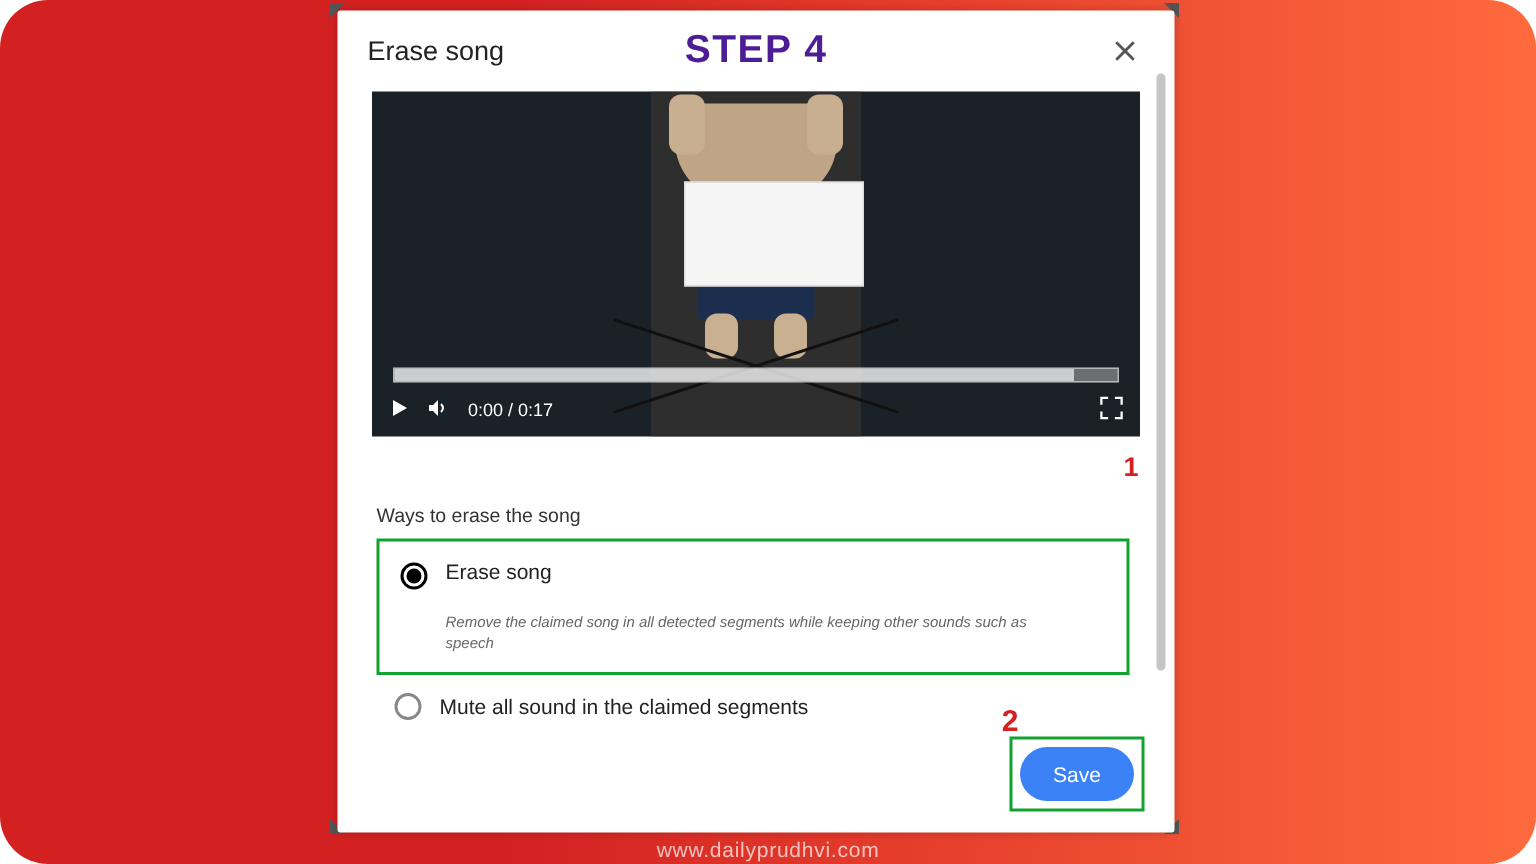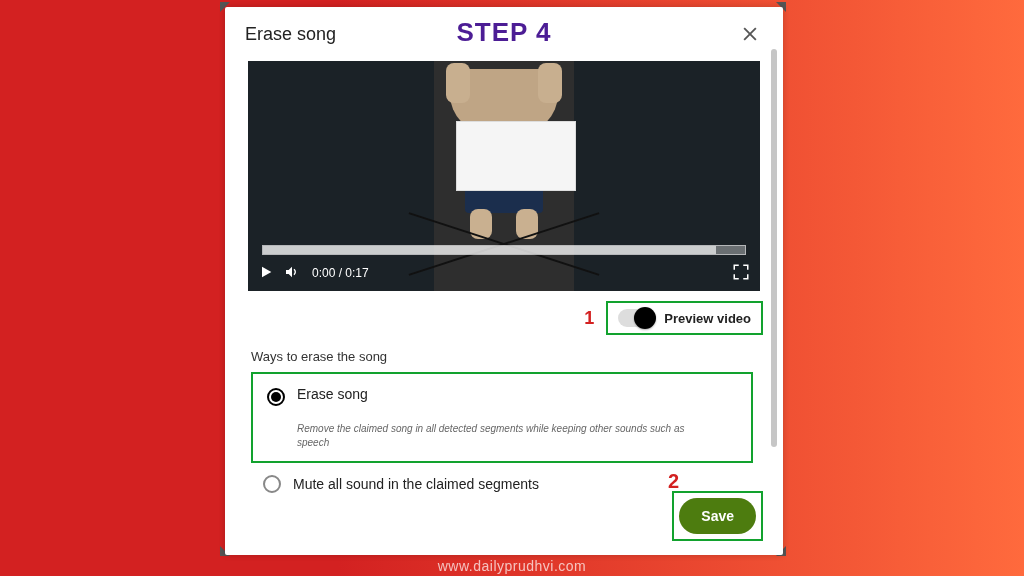--- a/index.html
+++ b/index.html
@@ -1,20 +1,21 @@
 <!DOCTYPE html>
 <html><head>
 <meta charset="utf-8">
 <style>
   * { box-sizing: border-box; margin: 0; padding: 0; }
   html, body { width: 1024px; height: 576px; overflow: hidden; font-family: Arial, Helvetica, sans-serif; }
   .bg {
     width: 1024px; height: 576px;
     background: linear-gradient(90deg, #d32121 0%, #d32121 33%, #ff6a3d 100%);
     position: relative;
+    border-radius: 32px;
   }
   .corner { position: absolute; width: 0; height: 0; }
   .corner.tl { top: 2px; left: 220px; border-top: 10px solid #555; border-right: 10px solid transparent; }
   .corner.tr { top: 2px; right: 238px; border-top: 10px solid #555; border-left: 10px solid transparent; }
   .corner.bl { bottom: 20px; left: 220px; border-bottom: 10px solid #555; border-right: 10px solid transparent; }
   .corner.br { bottom: 20px; right: 238px; border-bottom: 10px solid #555; border-left: 10px solid transparent; }
   .dialog {
     position: absolute;
     left: 225px; top: 7px;
     width: 558px; height: 548px;
@@ -155,21 +156,21 @@
   .footer {
     position: absolute; right: 20px; bottom: 14px;
     display: flex; align-items: center; gap: 10px;
   }
   .btn-cancel {
     background: #efefef; color: #444; border: none; font-size: 14px;
     padding: 10px 18px; border-radius: 22px; cursor: pointer;
   }
   .save-box { border: 2px solid #12a22e; padding: 5px; }
   .btn-save {
-    background: #4d7c0f; color: #fff; border: none; font-size: 14px; font-weight: 700;
+    background: #3b82f6; color: #fff; border: none; font-size: 14px; font-weight: 400;
     padding: 10px 22px; border-radius: 22px; cursor: pointer;
   }
   .watermark {
     position: absolute; left: 50%; bottom: 2px; transform: translateX(-50%);
     color: rgba(255,255,255,.7); font-size: 14px; letter-spacing: .5px;
   }
 </style>
 </head>
 <body>
 
@@ -229,26 +230,20 @@
         </span>
       </div>
     </div>
 
     <div class="scroll-track">
       <div class="scroll-thumb"></div>
     </div>
 
     <div class="preview-row">
       <span class="callout-1">1</span>
-      <div class="preview-box">
-        <div class="toggle">
-          <div class="toggle-knob"></div>
-        </div>
-        <span class="preview-label">Preview video</span>
-      </div>
     </div>
 
     <div class="section-label">Ways to erase the song</div>
 
     <div class="radio-box">
       <div class="radio-ring">
           <div class="radio-dot"></div>
         </div>
       <div>
         <div class="opt-title">Erase song</div>

